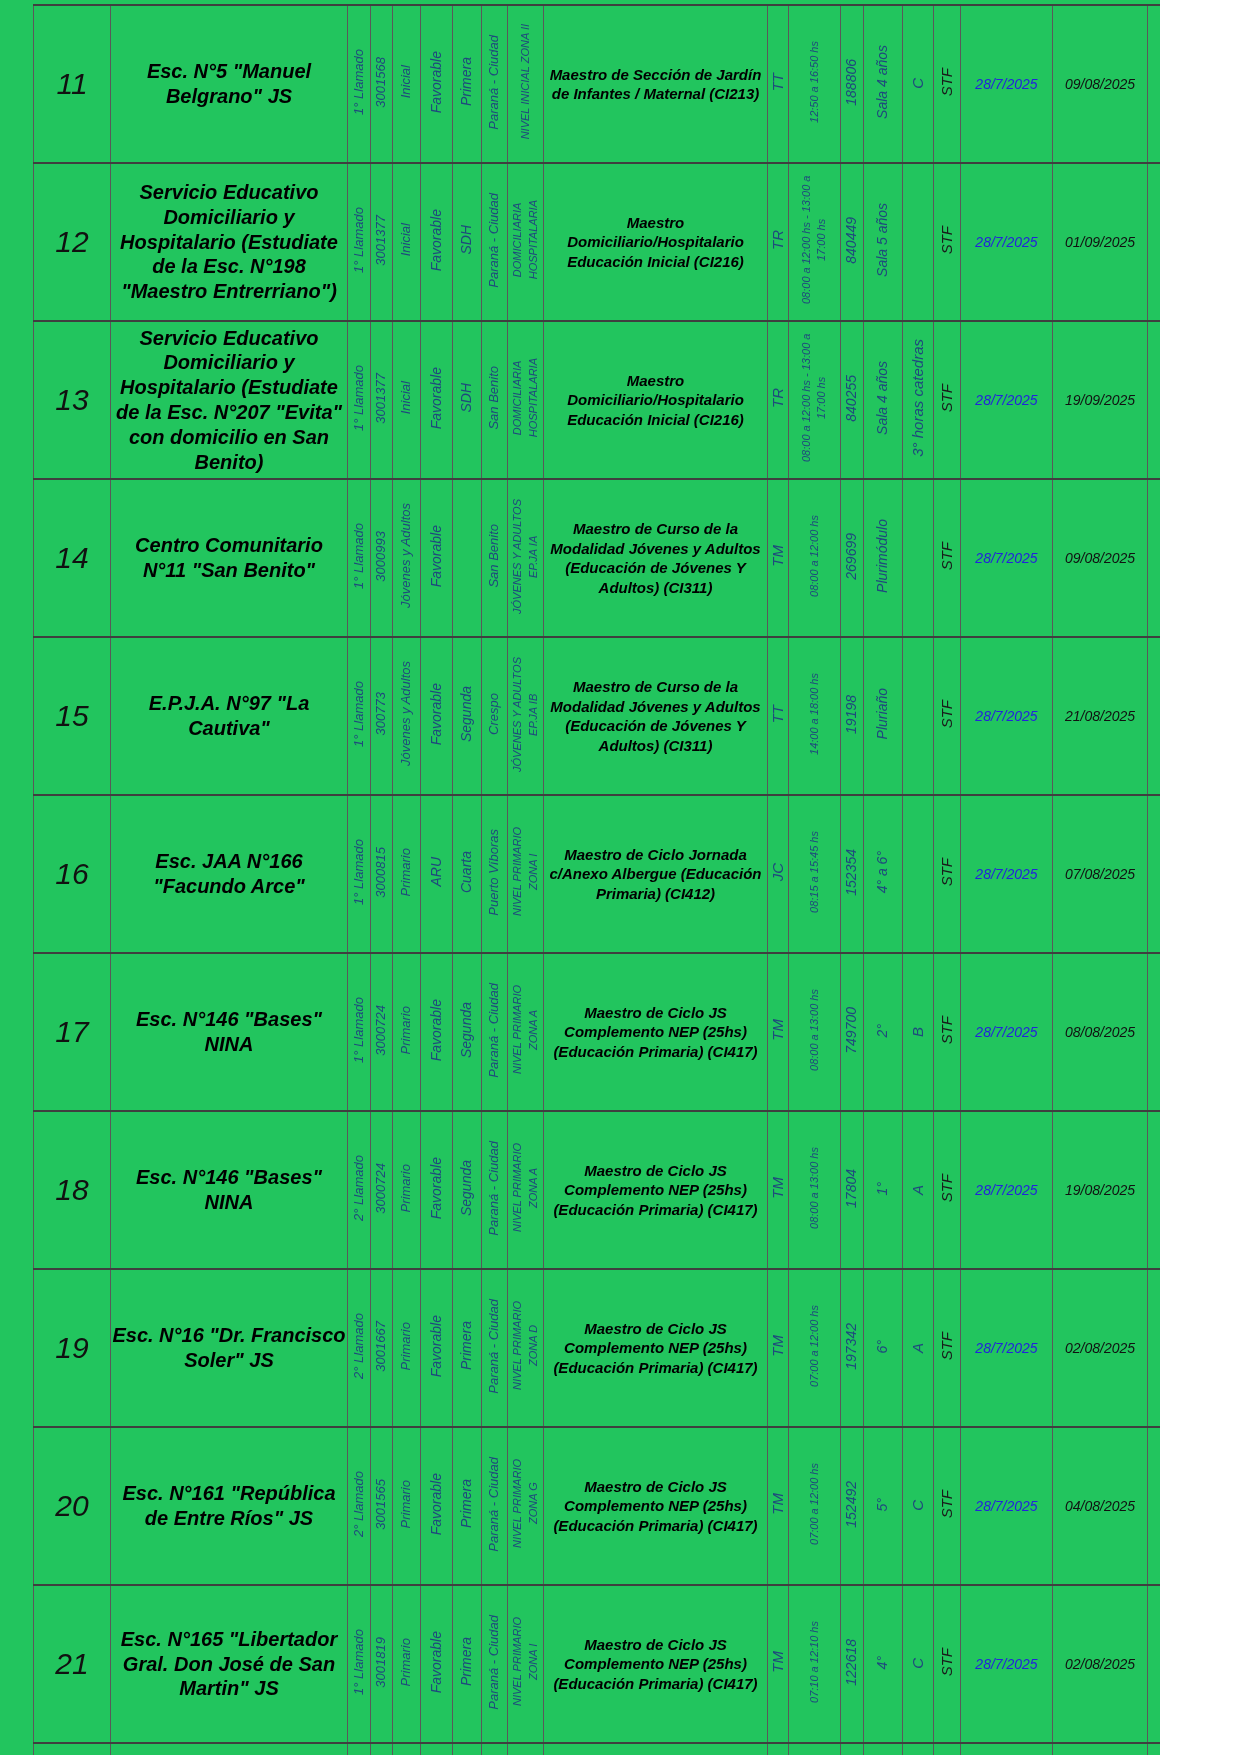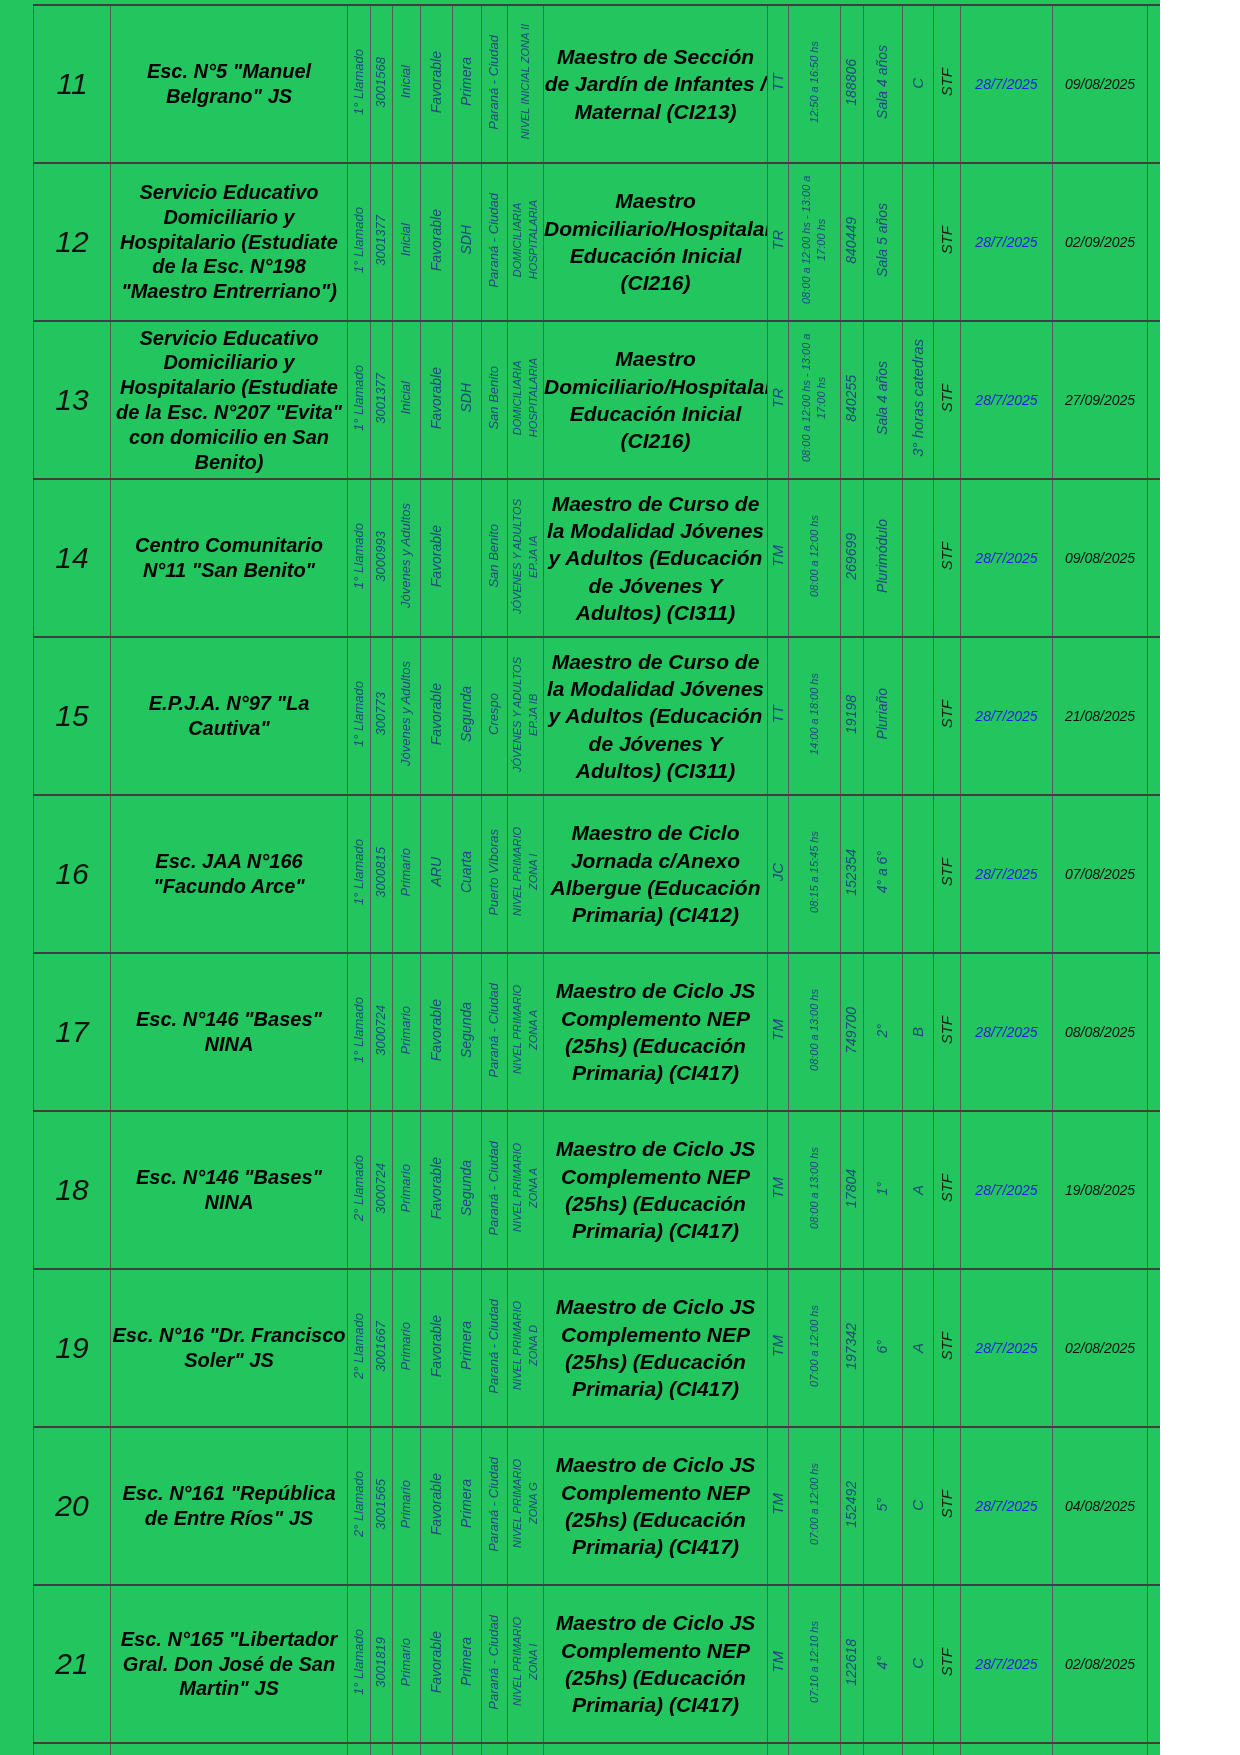--- a/index.html
+++ b/index.html
@@ -53,21 +53,21 @@
   td.c-school{
     text-align:left;
     font-weight:bold;
     font-size:20px;
     line-height:1.24;
     color:#000000;
     padding:4px 8px 4px 10px;
   }
   td.c-cargo{
     font-weight:bold;
-    font-size:21px;
+    font-size:15px;
     line-height:1.3;
     color:#000000;
     padding:2px 10px;
   }
   .f-llamado,.f-id{font-size:13px;}
   .f-nivel{font-size:13px;}
   .f-dictamen{font-size:14px;}
   .f-categoria{font-size:14px;}
   .f-localidad{font-size:13px;}
   .f-zona{font-size:11px;line-height:1.45;}
@@ -142,21 +142,21 @@
     <td class="dbl"><span class="rot f-zona">DOMICILIARIA
 HOSPITALARIA</span></td>
     <td class="c-cargo">Maestro Domiciliario/Hospitalario Educación Inicial (CI216)</td>
     <td class="dbl"><span class="rot f-turno">TR</span></td>
     <td class="dbl"><span class="rot f-horario">08:00 a 12:00 hs - 13:00 a 17:00 hs</span></td>
     <td class="dbl"><span class="rot f-numero">840449</span></td>
     <td class="dbl"><span class="rot f-grado">Sala 5 años</span></td>
     <td class="dbl"><span class="rot f-seccion"></span></td>
     <td class="dbl"><span class="rot f-stf">STF</span></td>
     <td class="c-fecha1">28/7/2025</td>
-    <td class="c-fecha2">02/09/2025</td>
+    <td class="c-fecha2">01/09/2025</td>
     <td class="c-cantidad">40</td>
   </tr>
           <tr class="datarow">
     <td class="c-num">13</td>
     <td class="c-school">Servicio Educativo Domiciliario y Hospitalario (Estudiate de la Esc. N°207 "Evita" con domicilio en San Benito)</td>
     <td class="dbl"><span class="rot f-llamado">1° Llamado</span></td>
     <td class="dbl"><span class="rot f-id">3001377</span></td>
     <td class="dbl"><span class="rot f-nivel">Inicial</span></td>
     <td class="dbl"><span class="rot f-dictamen">Favorable</span></td>
     <td class="dbl"><span class="rot f-categoria">SDH</span></td>
@@ -164,21 +164,21 @@
     <td class="dbl"><span class="rot f-zona">DOMICILIARIA
 HOSPITALARIA</span></td>
     <td class="c-cargo">Maestro Domiciliario/Hospitalario Educación Inicial (CI216)</td>
     <td class="dbl"><span class="rot f-turno">TR</span></td>
     <td class="dbl"><span class="rot f-horario">08:00 a 12:00 hs - 13:00 a 17:00 hs</span></td>
     <td class="dbl"><span class="rot f-numero">840255</span></td>
     <td class="dbl"><span class="rot f-grado">Sala 4 años</span></td>
     <td class="dbl"><span class="rot f-seccion">3° horas catedras</span></td>
     <td class="dbl"><span class="rot f-stf">STF</span></td>
     <td class="c-fecha1">28/7/2025</td>
-    <td class="c-fecha2">27/09/2025</td>
+    <td class="c-fecha2">19/09/2025</td>
     <td class="c-cantidad">90</td>
   </tr>
           <tr class="datarow">
     <td class="c-num">14</td>
     <td class="c-school">Centro Comunitario N°11 "San Benito"</td>
     <td class="dbl"><span class="rot f-llamado">1° Llamado</span></td>
     <td class="dbl"><span class="rot f-id">3000993</span></td>
     <td class="dbl"><span class="rot f-nivel">Jóvenes y Adultos</span></td>
     <td class="dbl"><span class="rot f-dictamen">Favorable</span></td>
     <td class="dbl"><span class="rot f-categoria"></span></td>

